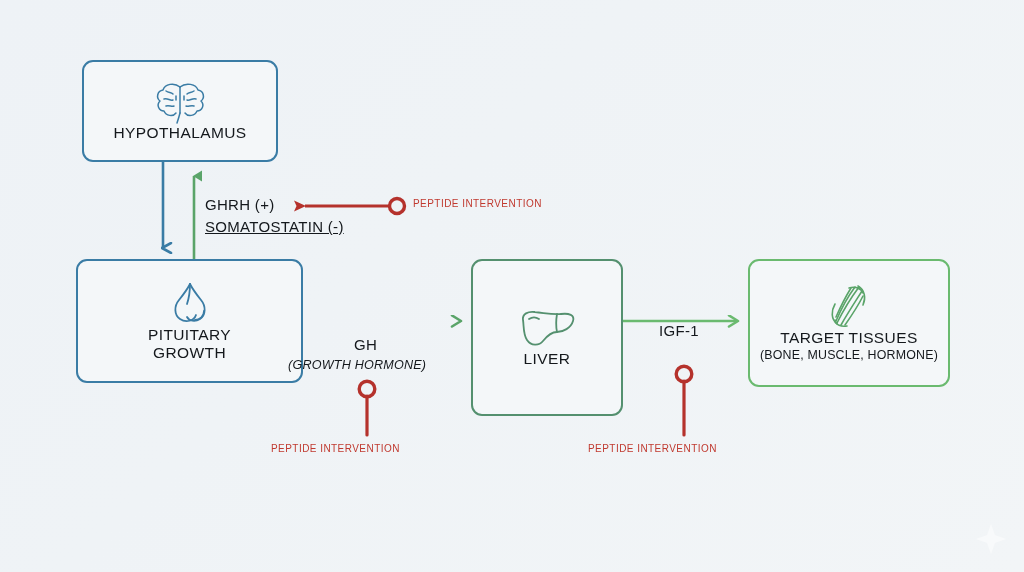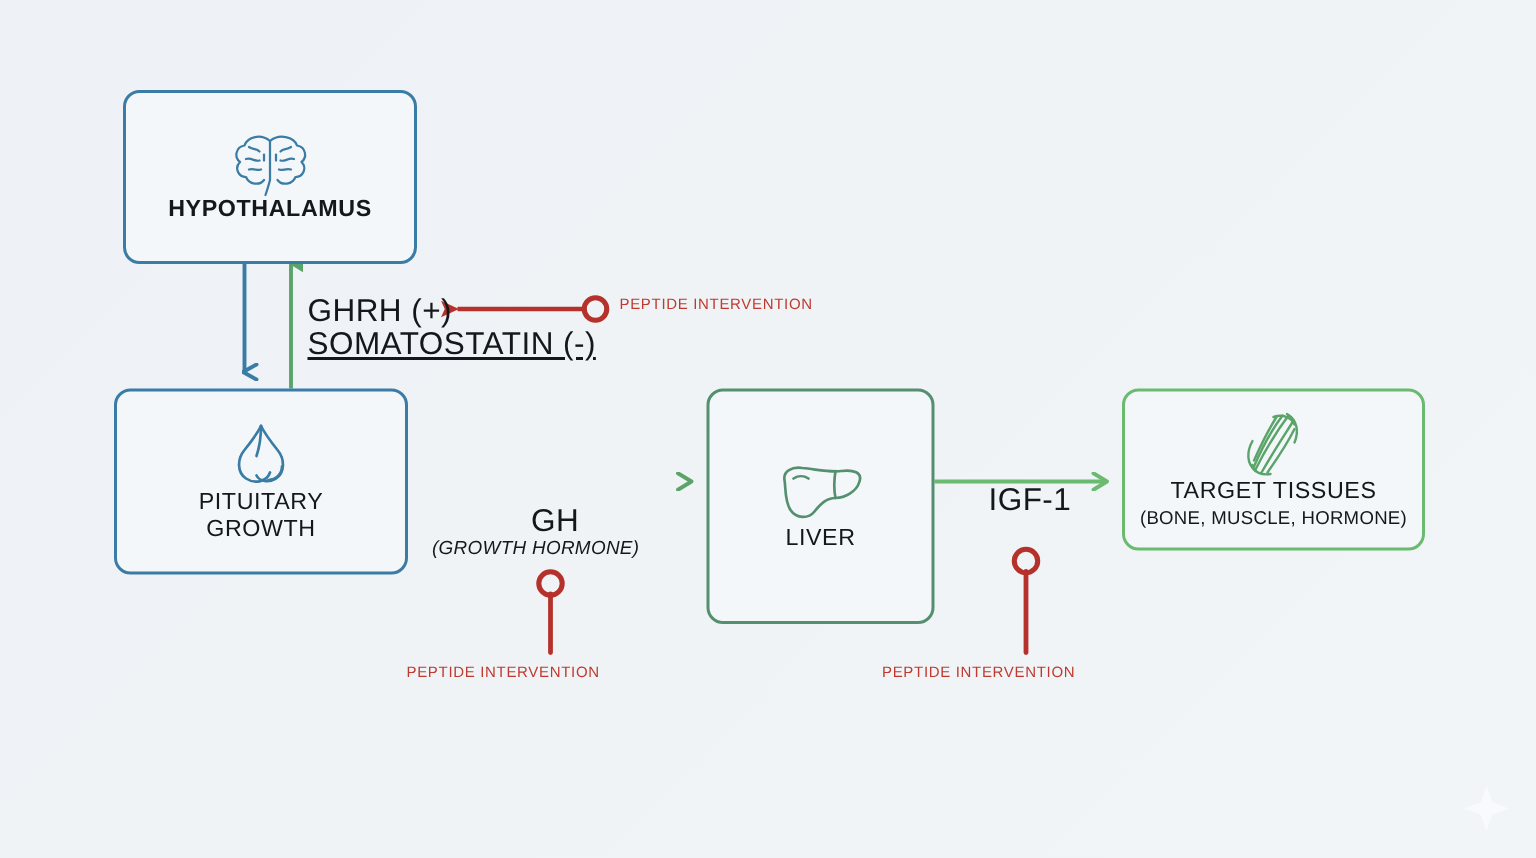--- a/index.html
+++ b/index.html
@@ -42,21 +42,21 @@
     text-align: center;
     color: #14181c;
     font-size: 12.4px;
     letter-spacing: 0.2px;
     line-height: 1.2;
     white-space: nowrap;
   }
   .edge-label {
     position: absolute;
     color: #14181c;
-    font-size: 21px;
+    font-size: 15px;
     letter-spacing: 0.3px;
     white-space: nowrap;
   }
   .edge-sublabel {
     position: absolute;
     color: #14181c;
     font-size: 12.6px;
     letter-spacing: 0.2px;
     white-space: nowrap;
     font-style: italic;
@@ -138,21 +138,21 @@
       <line x1="367" y1="396" x2="367" y2="435" stroke="#b5322c" stroke-width="3.2" stroke-linecap="round"></line>
       <circle cx="367" cy="389" r="7.8" fill="none" stroke="#b5322c" stroke-width="3.4"></circle>
     </g>
 
     <g>
       <line x1="684" y1="381" x2="684" y2="435" stroke="#b5322c" stroke-width="3.2" stroke-linecap="round"></line>
       <circle cx="684" cy="374" r="7.8" fill="none" stroke="#b5322c" stroke-width="3.4"></circle>
     </g>
   </svg>
 
-  <div class="node" style="left:82px; top:60px; width:196px; height:116px; border:2.6px solid #3a7ca5;font-weight:bold;">
+  <div class="node" style="left:82px; top:60px; width:196px; height:102px; border:2.6px solid #3a7ca5;">
     <span class="node-icon">
       <svg width="52" height="44" viewBox="0 0 52 44">
         <g fill="none" stroke="#3a7ca5" stroke-width="1.5" stroke-linecap="round" stroke-linejoin="round">
           <path d="M26 7 C20 2, 11 4, 9 10 C3 11, 2 18, 6 21 C2 25, 5 31, 10 31
                    C12 36, 19 37, 22 33"></path>
           <path d="M26 7 C32 2, 42 4, 44 10 C50 11, 51 18, 47 21 C51 25, 48 31, 43 31
                    C41 36, 34 37, 31 33"></path>
           <path d="M26 7 L26 33"></path>
           <path d="M26 33 C25 37, 24 40, 23 43"></path>
           <path d="M12 11 C15 13, 17 12, 19 14"></path>
@@ -162,21 +162,21 @@
           <path d="M42 19 C38 18, 36 21, 33 20"></path>
           <path d="M40 26 C37 25, 34 27, 32 26"></path>
           <path d="M22 16 L22 20"></path>
           <path d="M30 16 L30 20"></path>
         </g>
       </svg>
     </span>
     <div class="node-label">HYPOTHALAMUS</div>
   </div>
 
-  <div class="node" style="left:76px; top:259px; width:196px; height:124px; border:2.6px solid #3a7ca5;">
+  <div class="node" style="left:76px; top:259px; width:227px; height:124px; border:2.6px solid #3a7ca5;">
     <span class="node-icon">
       <svg width="50" height="46" viewBox="0 0 50 46">
         <g fill="none" stroke="#3a7ca5" stroke-width="1.8" stroke-linecap="round" stroke-linejoin="round">
           <path d="M25 4 C22 10, 18 15, 14 20 C9 26, 9 35, 15 39
                    C21 43, 29 41, 31 35"></path>
           <path d="M25 4 C28 10, 32 15, 36 20 C41 26, 41 35, 35 39
                    C30 42, 24 41, 22 37"></path>
           <path d="M25 4 C25 12, 24 18, 22 24"></path>
           <path d="M30 40 C35 40, 39 36, 39 31"></path>
         </g>
@@ -195,21 +195,21 @@
                    C36 26, 32 30, 28 35 C24 40, 16 40, 12 34
                    C8 28, 9 20, 8 14 Z"></path>
           <path d="M42 8 C41 14, 41 21, 42 26"></path>
           <path d="M14 13 C17 11, 21 11, 24 13"></path>
         </g>
       </svg>
     </span>
     <div class="node-label">LIVER</div>
   </div>
 
-  <div class="node" style="left:748px; top:259px; width:202px; height:108px; border:2.8px solid #6aba6f;">
+  <div class="node" style="left:748px; top:259px; width:202px; height:128px; border:2.8px solid #6aba6f;">
     <span class="node-icon">
       <svg width="48" height="46" viewBox="0 0 48 46">
         <g fill="none" stroke="#5aa469" stroke-width="1.6" stroke-linecap="round" stroke-linejoin="round">
           <path d="M34 4 C28 12, 20 24, 12 40"></path>
           <path d="M37 8 C32 16, 24 28, 16 42"></path>
           <path d="M30 4 C24 12, 17 24, 11 38"></path>
           <path d="M26 5 C21 13, 15 25, 11 34"></path>
           <path d="M38 13 C34 21, 27 32, 20 42"></path>
           <path d="M33 3 C40 7, 41 15, 38 22"></path>
           <path d="M12 41 C6 36, 6 28, 10 21"></path>

